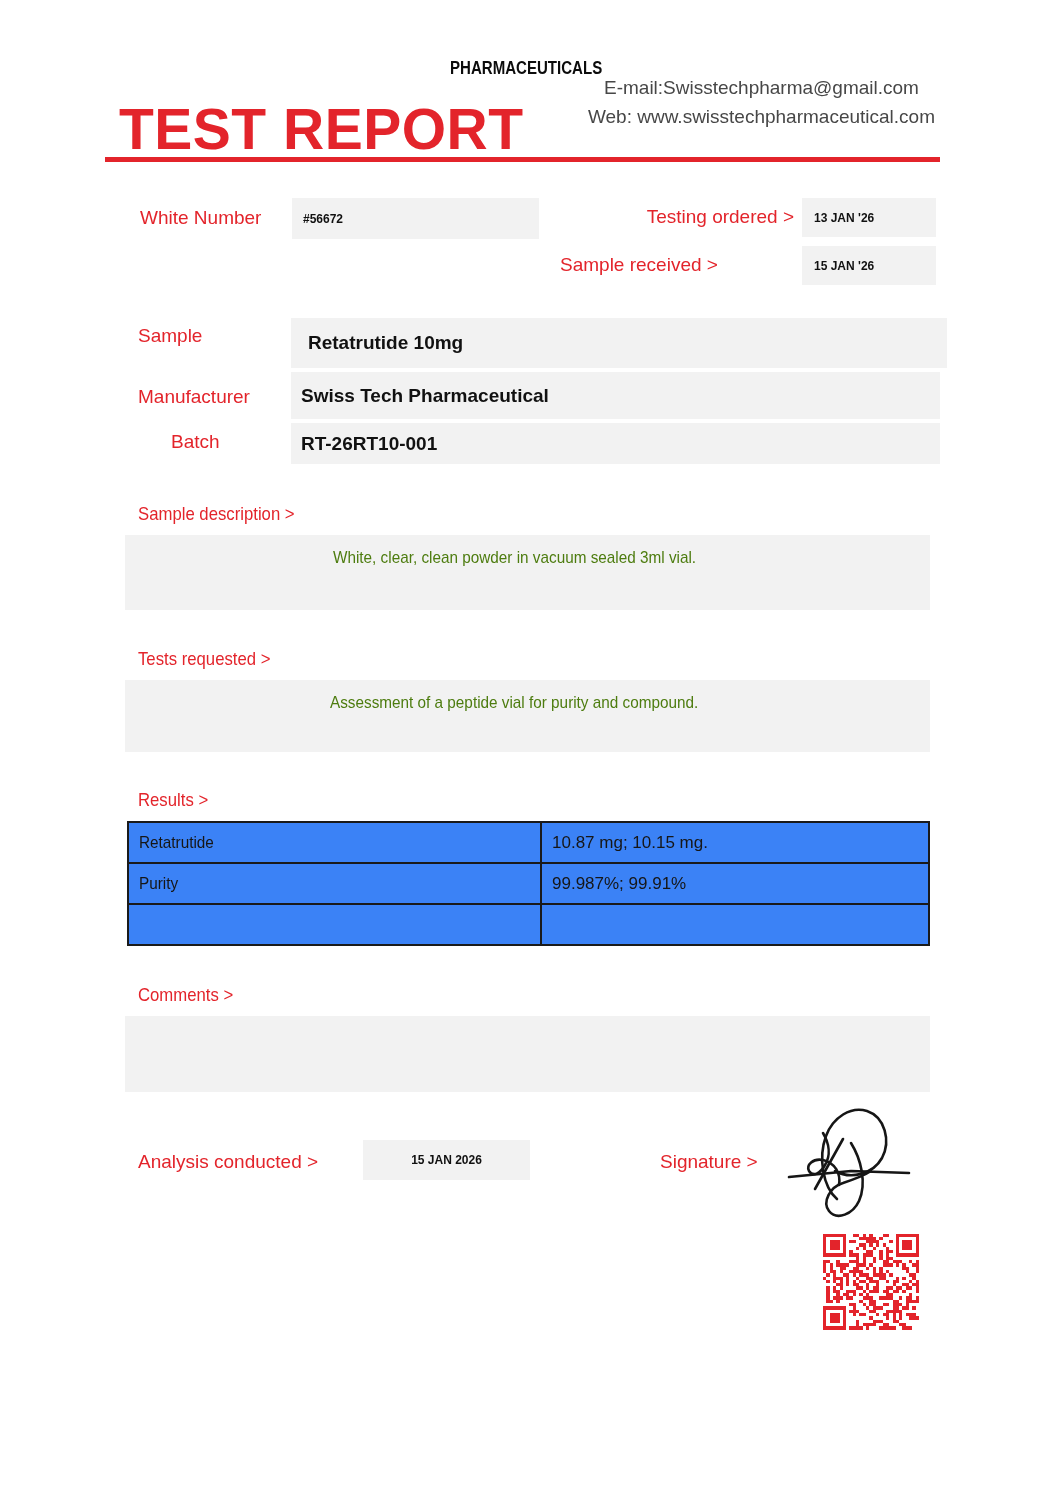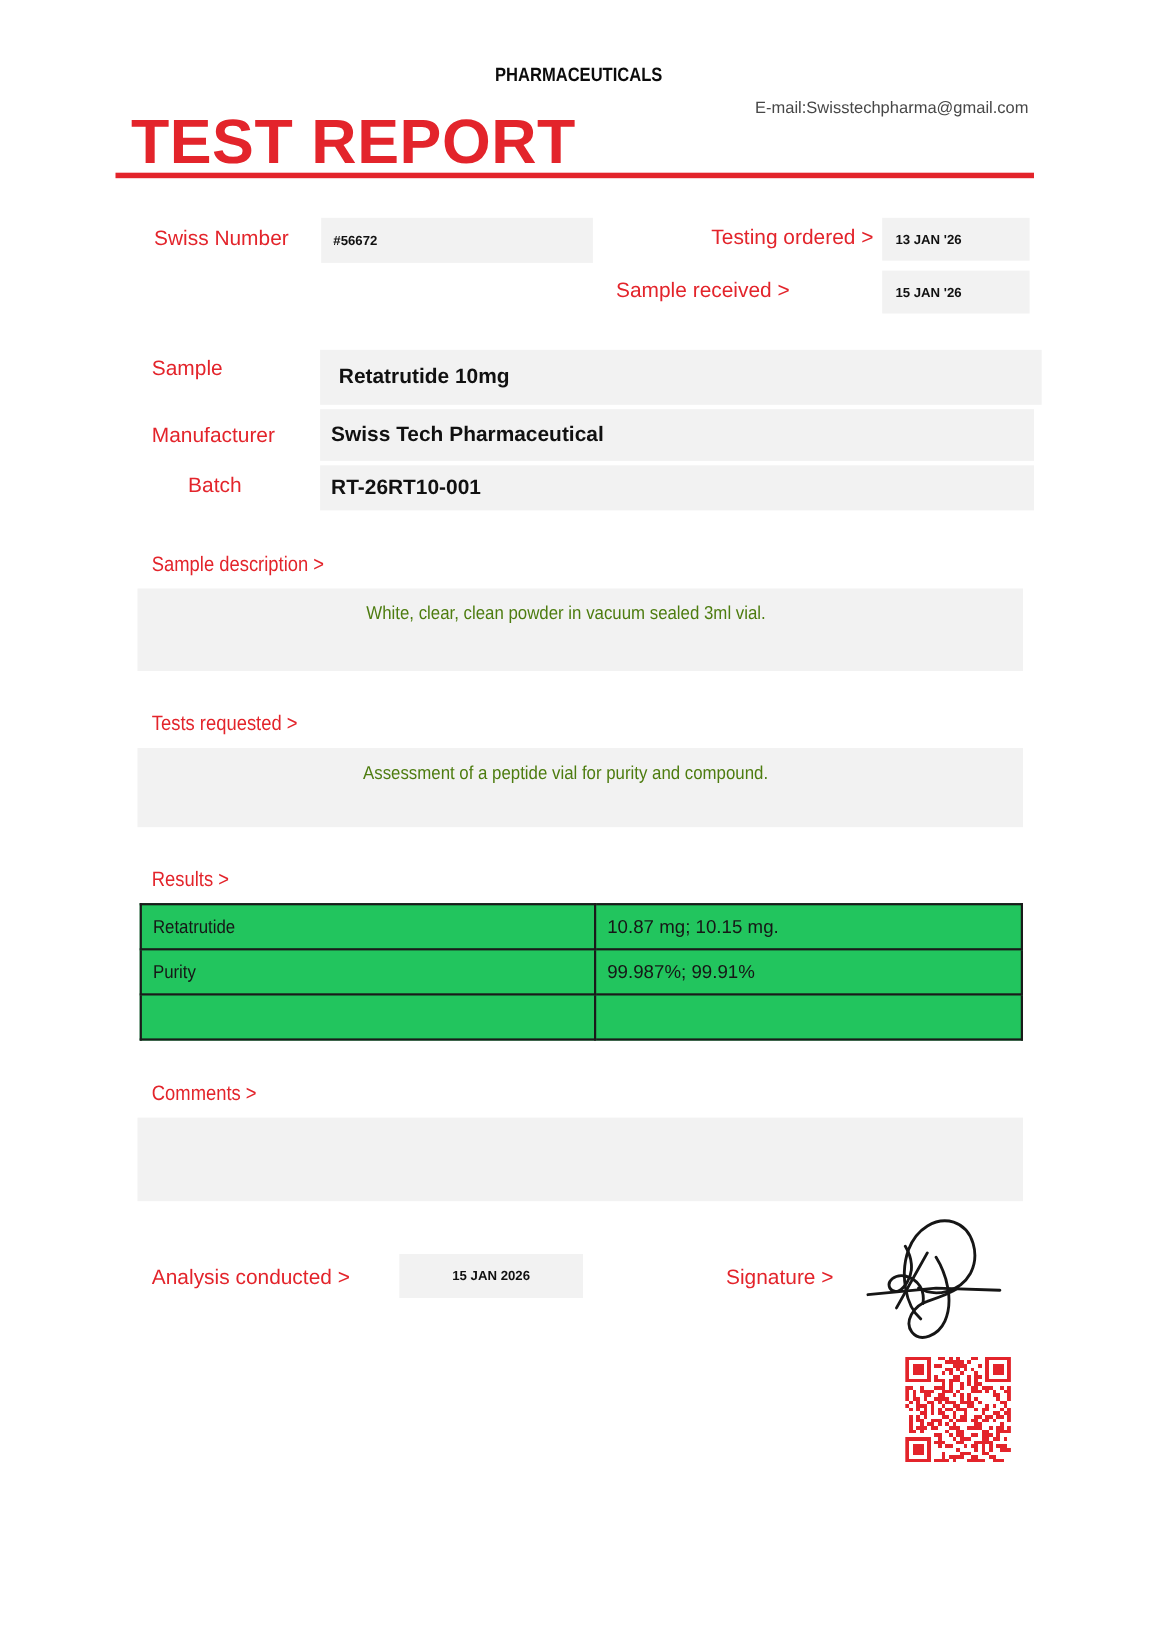--- a/index.html
+++ b/index.html
@@ -16,21 +16,21 @@
   
   .title{position:absolute;left:119px;top:96px;font-size:57px;font-weight:700;color:var(--red);letter-spacing:.5px;}
   .logo{position:absolute;left:450px;top:55px;width:145px;}
   .logo-top{display:flex;align-items:stretch;}
   .flag{position:relative;width:64px;height:64px;background:var(--red);flex:0 0 64px;}
   .flag .vbar{position:absolute;left:24px;top:11px;width:16px;height:42px;background:#fff;}
   .flag .hbar{position:absolute;left:11px;top:24px;width:42px;height:16px;background:#fff;}
   .logo-words{margin-left:5px;display:flex;flex-direction:column;justify-content:center;}
   .logo-word{font-weight:700;color:#0c0c0c;font-size:30px;line-height:.93;transform:scaleX(.78);transform-origin:0 50%;letter-spacing:0;}
   .logo-sub{margin-top:3px;font-weight:700;color:#0c0c0c;font-size:17.5px;transform:scaleX(.86);transform-origin:0 50%;white-space:nowrap;}
-  .contact{position:absolute;right:125px;top:88px;text-align:center;font-size:15px;color:var(--gray);line-height:1.5;}
+  .contact{position:absolute;right:125px;top:74px;text-align:center;font-size:19px;color:var(--gray);line-height:1.5;}
   .rule{position:absolute;left:105px;top:157px;width:835px;height:5px;background:var(--red);}
   
   .rlabel{position:absolute;color:var(--red);font-size:19px;white-space:nowrap;}
   .gbox{position:absolute;background:var(--box);display:flex;align-items:center;font-size:12px;font-weight:700;color:#111;}
   .sheading{position:absolute;color:var(--red);font-size:19px;transform:scaleX(.88);transform-origin:0 50%;white-space:nowrap;}
   .bodybox{position:absolute;left:125px;width:805px;background:var(--box);font-size:17px;color:#4d7c0f;text-align:center;}
   .bodybox .txt{display:inline-block;margin:13px 0 0 15px;transform:scaleX(.9);transform-origin:0 50%;white-space:nowrap;}
   
   .task-label{left:140px;top:207px;}
   .task-box{left:292px;top:198px;width:236px;height:41px;padding-left:11px;}
@@ -46,21 +46,21 @@
   .batch-label{left:138px;top:431px;margin-left:33px;}
   .batch-box{left:291px;top:423px;width:639px;height:41px;padding-left:10px;font-size:19px;}
   
   .desc-heading{left:138px;top:503px;}
   .desc-box{top:535px;height:75px;}
   .tests-heading{left:138px;top:648px;}
   .tests-box{top:680px;height:72px;}
   .results-heading{left:138px;top:789px;}
   table.results{
     position:absolute;left:127px;top:821px;width:803px;border-collapse:collapse;
-    table-layout:fixed;background:#22c55e;
+    table-layout:fixed;background:#3b82f6;
   }
   table.results td{
     border:2px solid #1a1a1a;height:39px;font-size:17px;padding:0 0 0 10px;vertical-align:middle;color:#161616;
   }
   table.results td.c1{width:401px;}
   table.results td .cnd{display:inline-block;transform:scaleX(.9);transform-origin:0 50%;white-space:nowrap;}
   .comments-heading{left:138px;top:984px;}
   .comments-box{top:1016px;height:76px;}
   
   .analysis-label{left:138px;top:1151px;}
@@ -75,25 +75,26 @@
 <div class="page">
 
   <div class="title">TEST REPORT</div>
 
   <div class="logo">
     <div class="logo-sub">PHARMACEUTICALS</div>
   </div>
 
   <div class="contact">
     <div>E-mail:Swisstechpharma@gmail.com</div>
+    <div>Web: www.swisstechpharmaceutical.com</div>
   </div>
 
   <div class="rule"></div>
 
-  <div class="rlabel task-label">Swiss Number</div>
+  <div class="rlabel task-label">White Number</div>
   <div class="gbox task-box">#56672</div>
 
   <div class="rlabel ordered-label">Testing ordered &gt;</div>
   <div class="gbox ordered-box">13 JAN '26</div>
 
   <div class="rlabel received-label">Sample received &gt;</div>
   <div class="gbox received-box">15 JAN '26</div>
 
   <div class="rlabel sample-label">Sample</div>
   <div class="gbox sample-box">Retatrutide 10mg</div>

